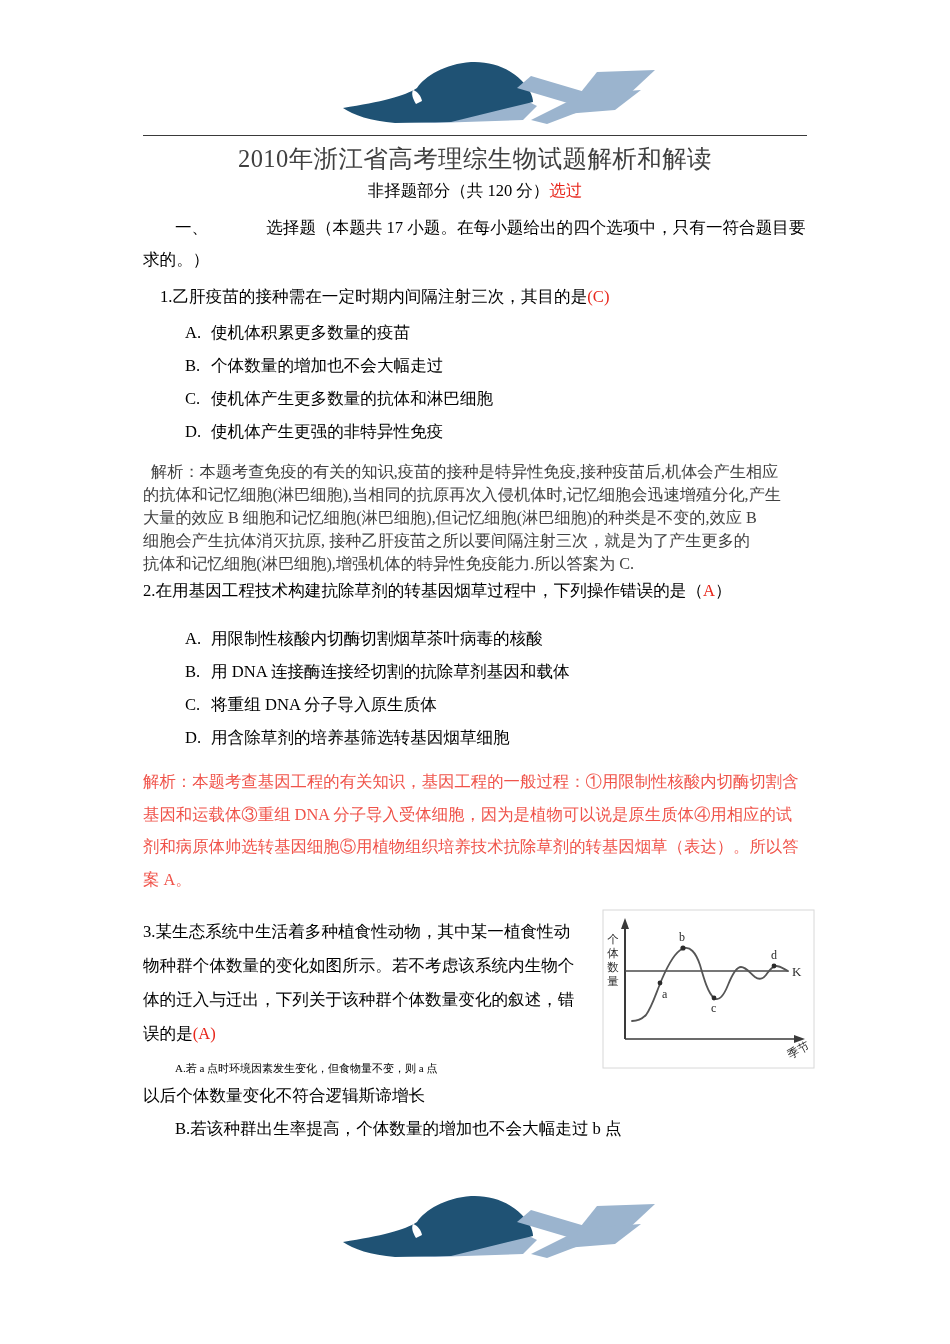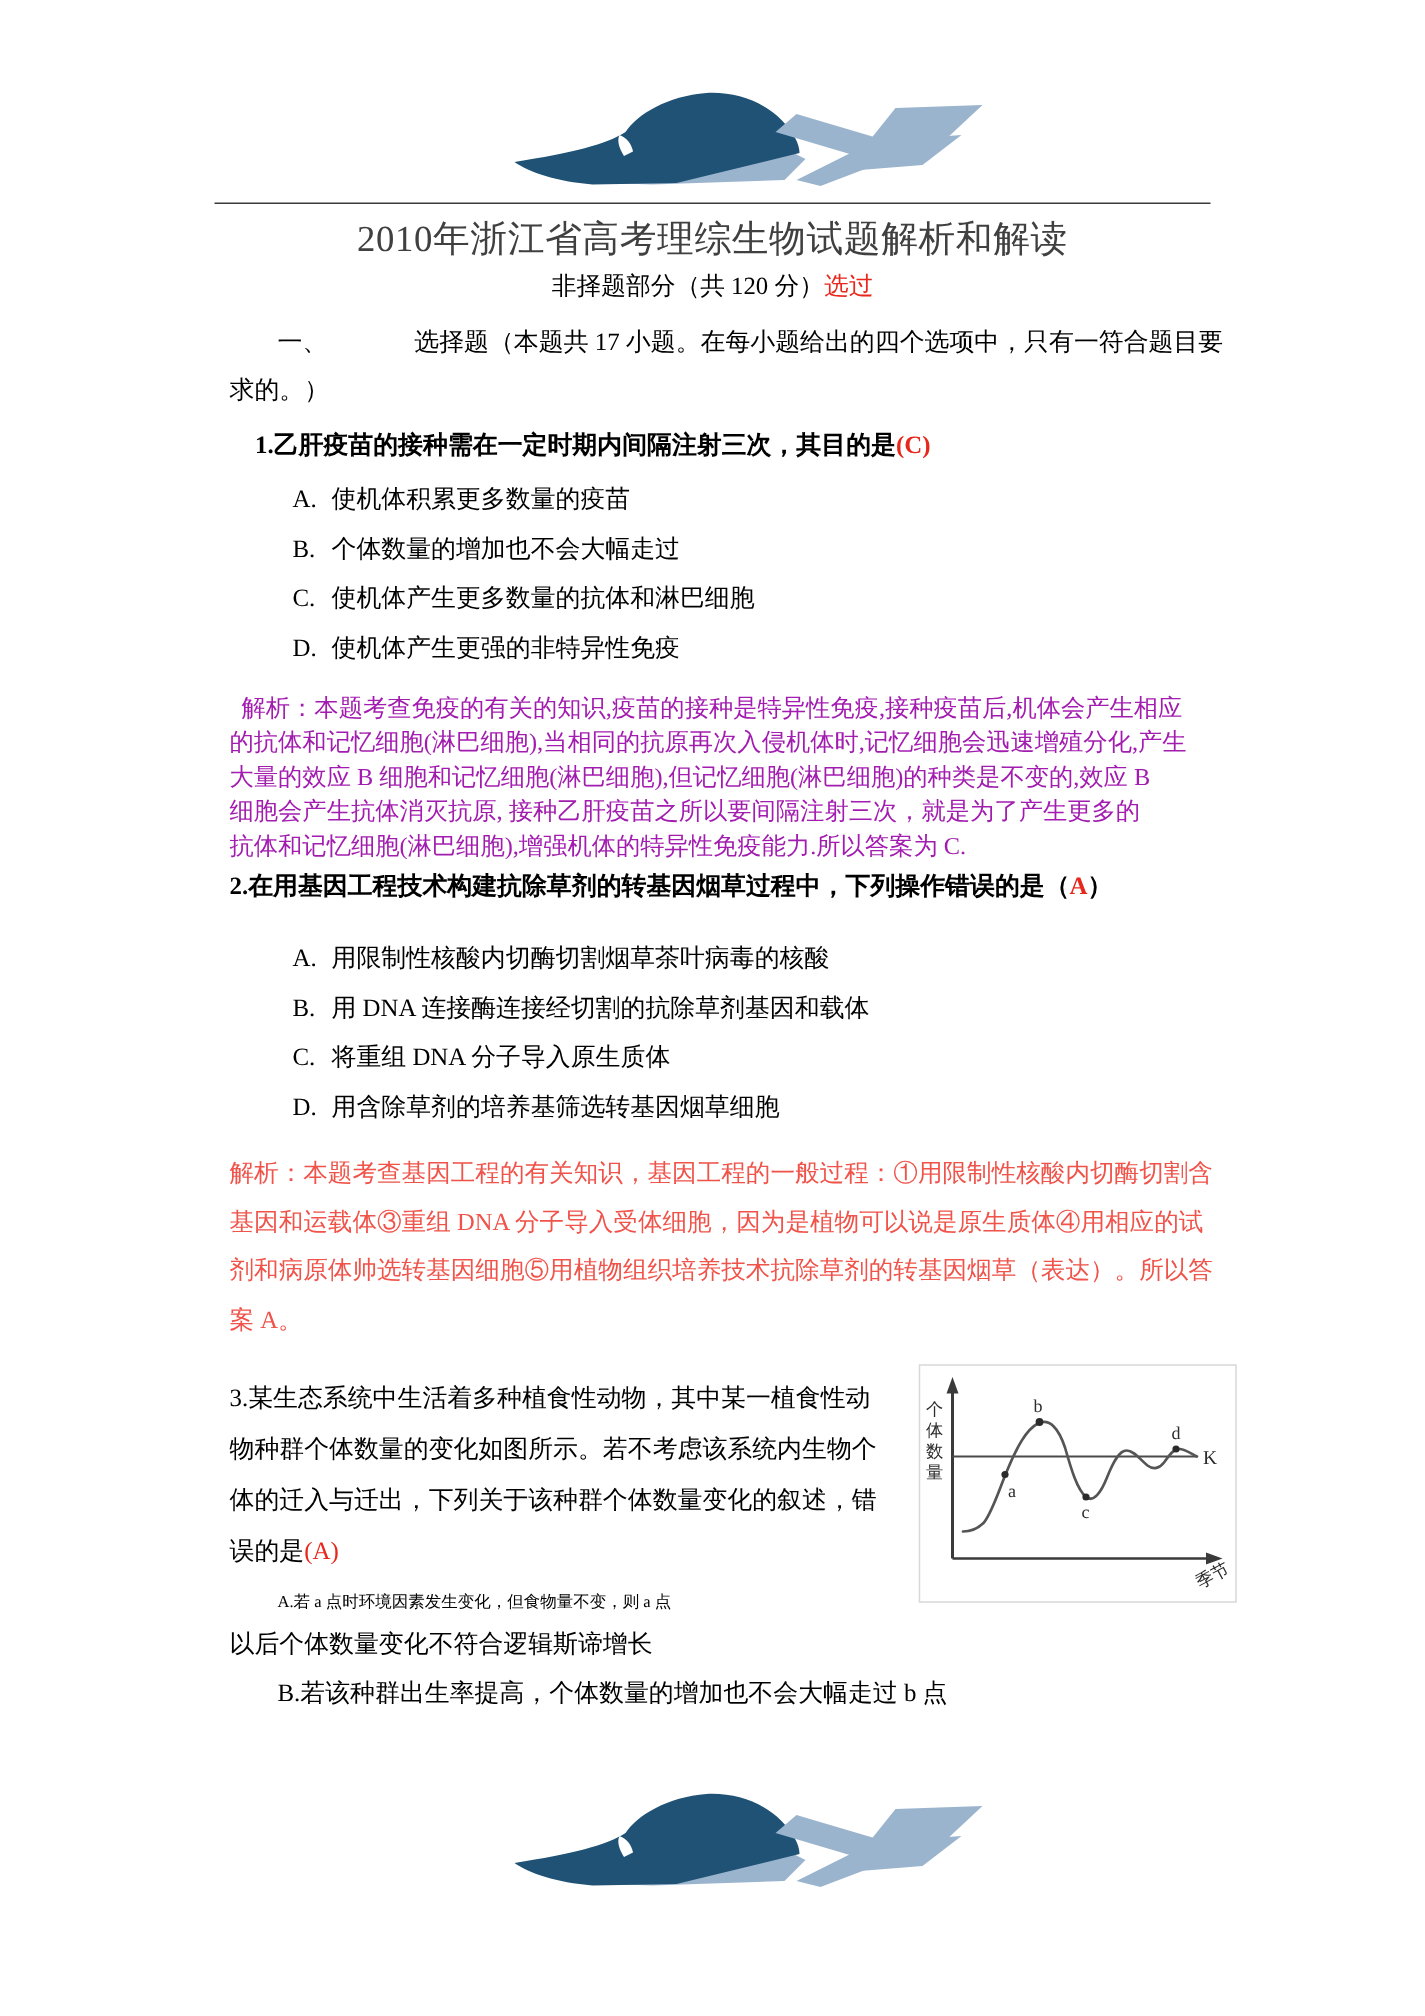--- a/index.html
+++ b/index.html
@@ -63,59 +63,58 @@
     font-size: 16.5px;
     color: #000;
   }
   .doc-subtitle .red {
     color: #e8271c;
   }
 
   
   .content {
     position: absolute;
-    left: 153px;
+    left: 143px;
     top: 212px;
     width: 668px;
   }
   .sec-head {
     font-size: 16.6px;
     line-height: 1.92;
     margin: 0;
     text-indent: 32px;
   }
   .sec-head .gapnum {
     margin-right: 58px;
   }
   .q-stem {
     font-size: 16.6px;
     line-height: 1.6;
     margin: 0;
     padding-left: 17px;
-    font-weight: bold;
   }
   .q-stem.noindent {
     padding-left: 0;
   }
   .opt {
     font-size: 16.6px;
     line-height: 1.6;
     margin: 0;
     padding-left: 42px;
     height: 33px;
   }
   .opt .opt-letter {
     display: inline-block;
     width: 26px;
   }
   .red {
     color: #e8271c;
   }
   .expl {
-    color: #a21caf;
+    color: #404040;
     font-size: 16.2px;
     line-height: 1.42;
     margin: 0;
     text-align: justify;
     text-justify: inter-ideograph;
   }
   .expl.indent {
     text-indent: 8px;
   }
   .expl-wide {

